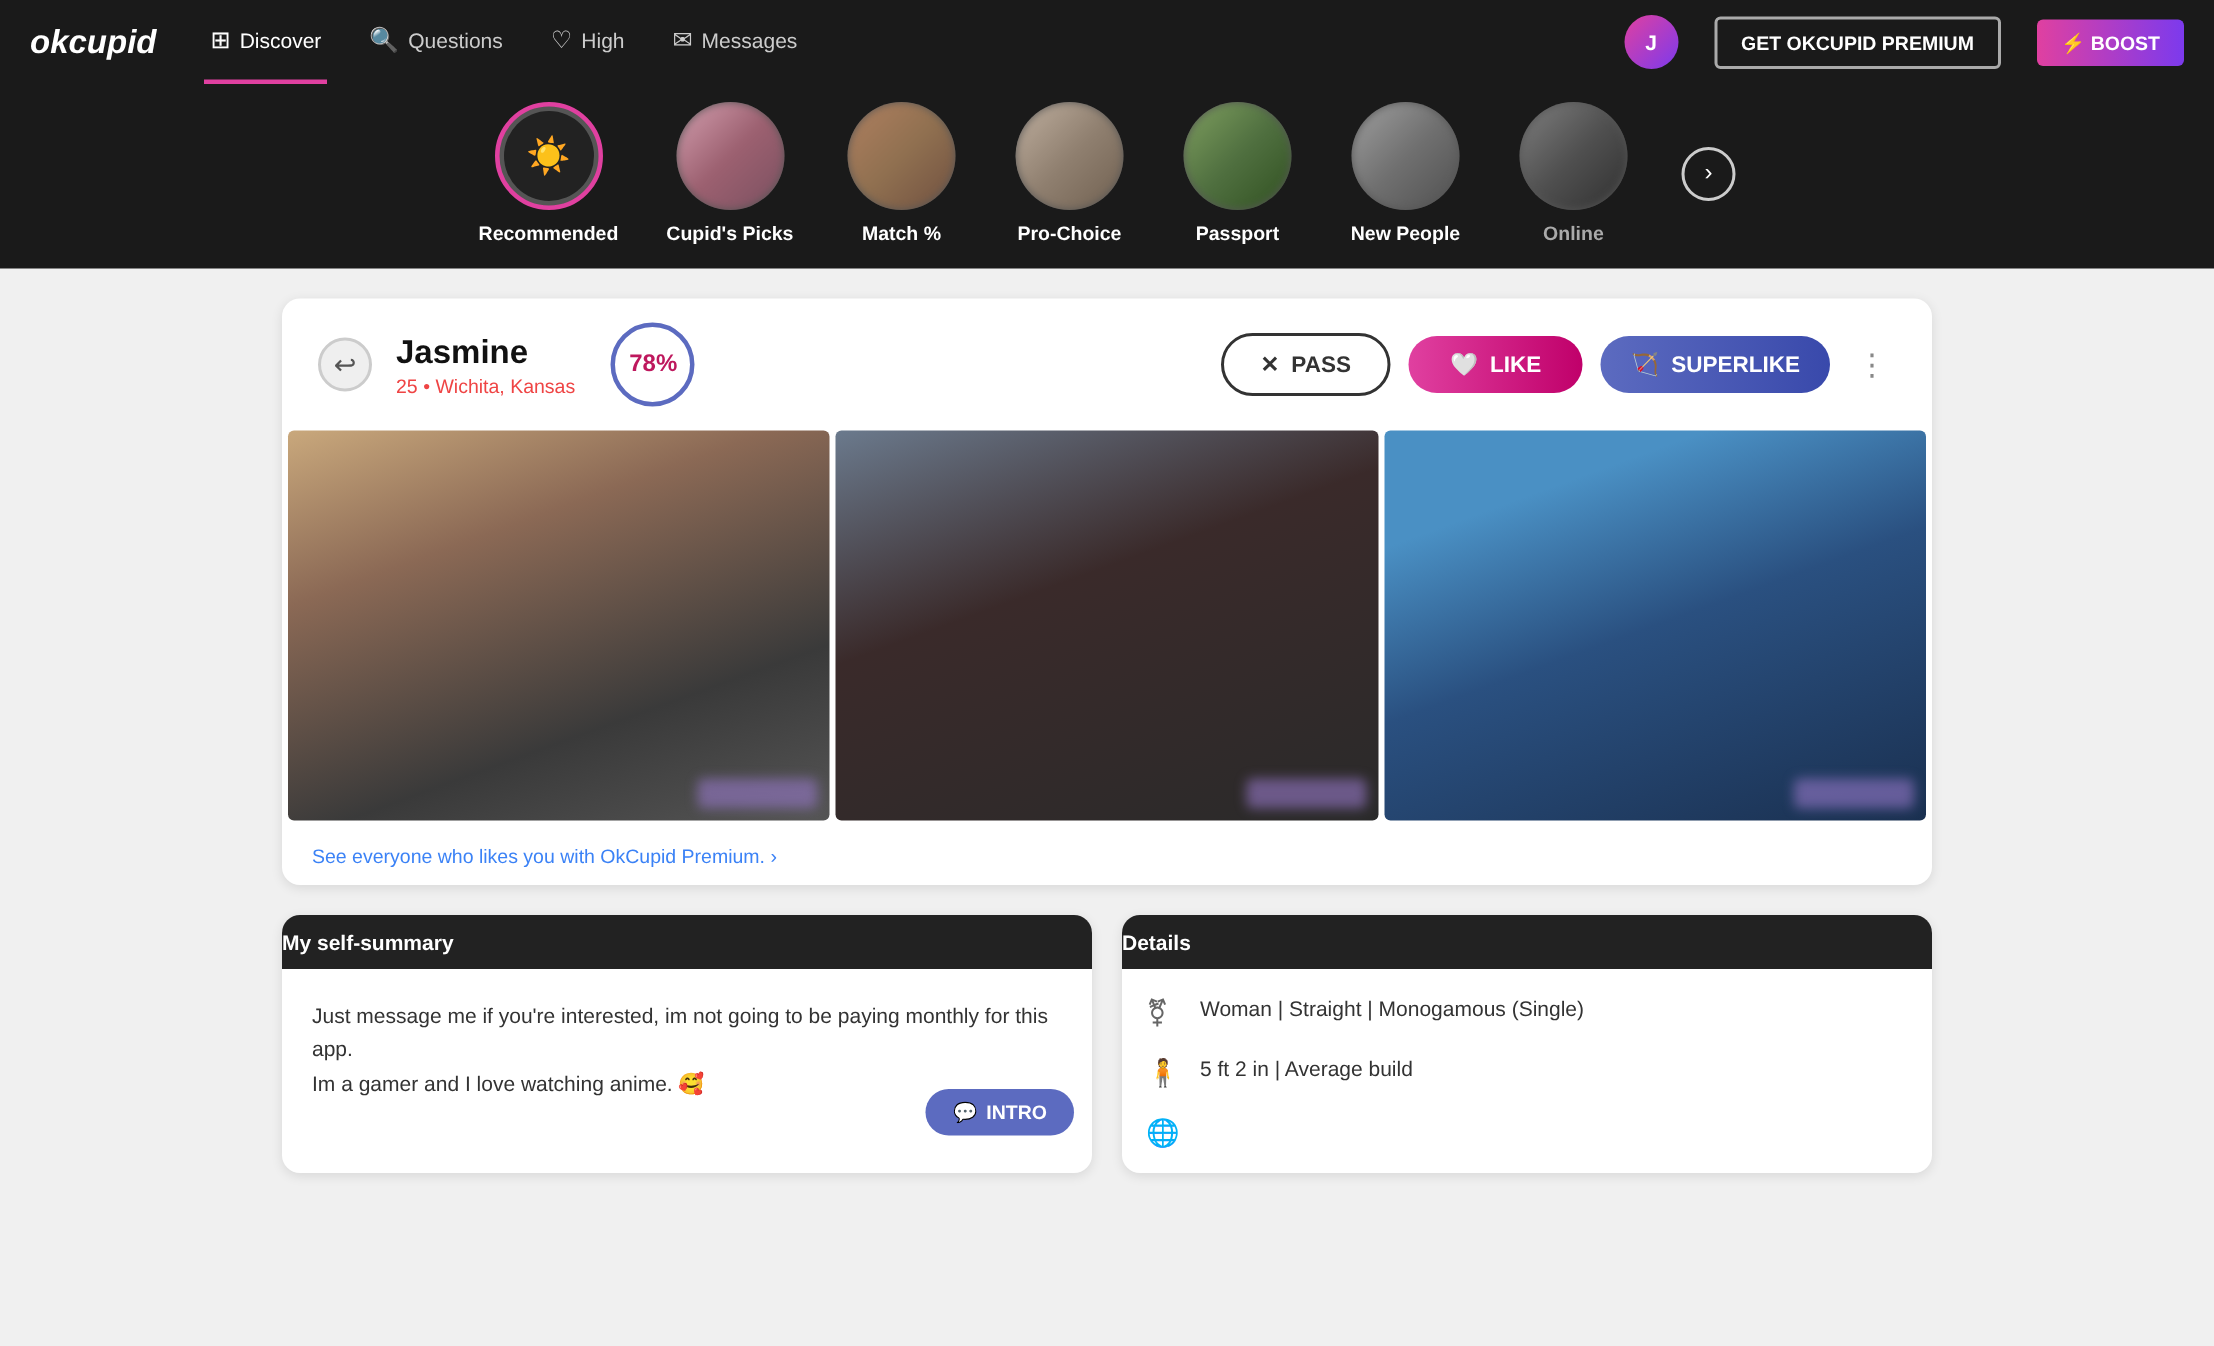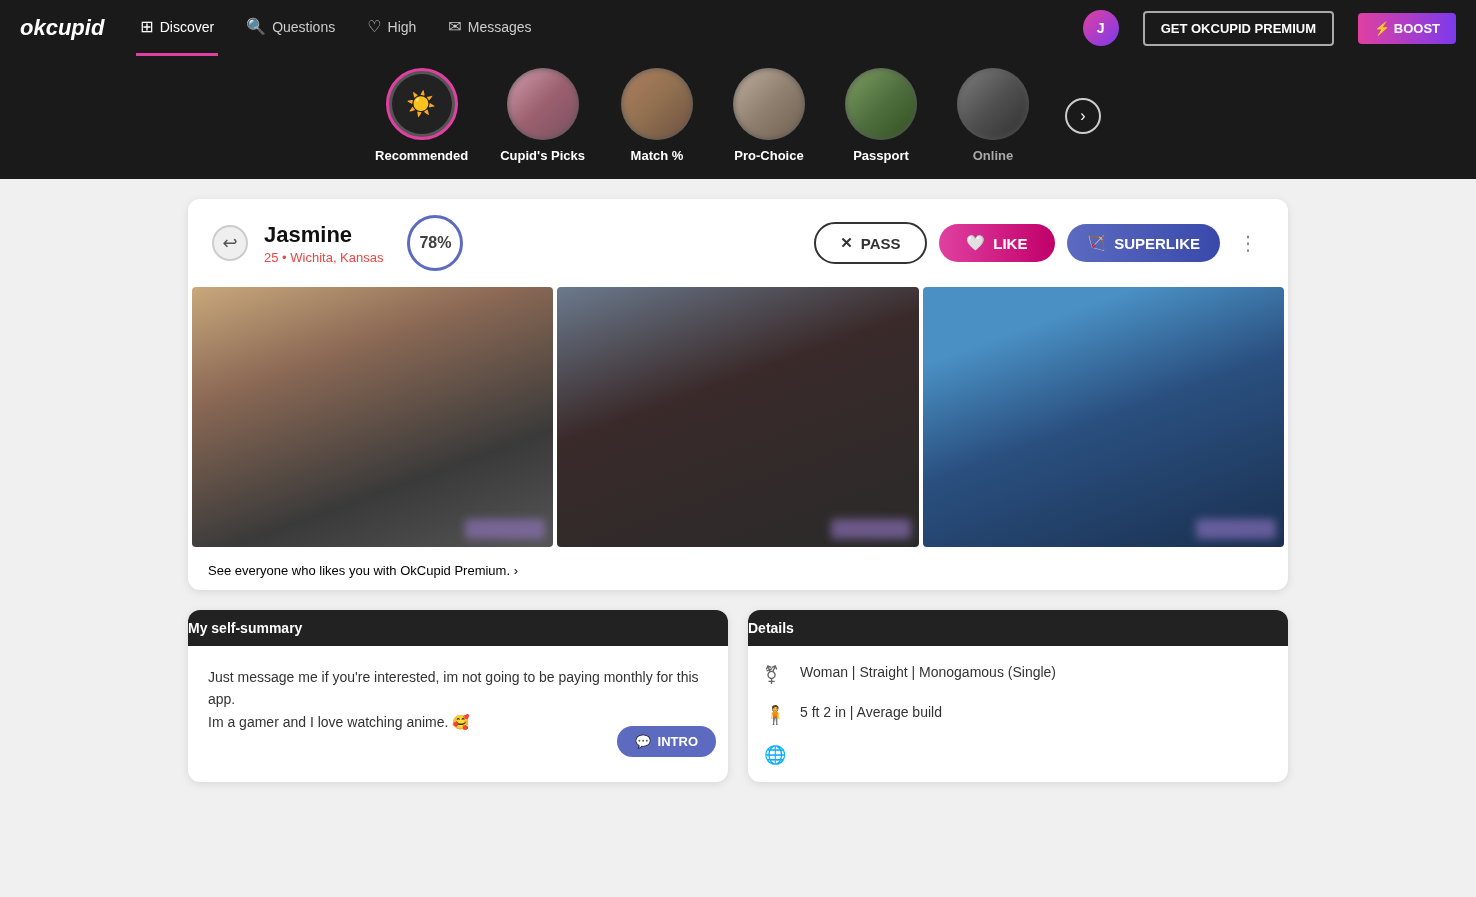--- a/index.html
+++ b/index.html
@@ -160,21 +160,21 @@
     }
     .profile-name { font-size: 22px; font-weight: 700; color: #111; }
     .profile-sub { font-size: 13px; color: #ef4444; margin-top: 2px; text-align: right; }
     .match-circle {
       width: 56px; height: 56px;
       border-radius: 50%;
       border: 3px solid #5c6bc0;
       display: flex; align-items: center; justify-content: center;
       font-size: 16px;
       font-weight: 700;
-      color: #404040;
+      color: #be185d;
       margin-left: 8px;
     }
     .action-btns {
       display: flex;
       gap: 12px;
       margin-left: auto;
       align-items: center;
     }
     .btn-pass {
       border: 2px solid #333;
@@ -248,21 +248,21 @@
       background: rgba(150,120,200,0.6);
       border-radius: 4px;
       filter: blur(4px);
     }
     .premium-prompt {
       padding: 12px 20px;
       font-size: 13px;
       color: #4a4af0;
       cursor: pointer;
     }
-    .premium-prompt span { color: #000000; }
+    .premium-prompt span { color: #3b82f6; }
 
     
     .lower-grid {
       display: grid;
       grid-template-columns: 1fr 1fr;
       gap: 20px;
     }
     .section-card {
       background: white;
       border-radius: 12px;
@@ -378,20 +378,26 @@
     <span class="category-label">Pro-Choice</span>
   </div>
 
   <div class="category-item">
     <div class="category-thumb">
       <div class="blurred-thumb" style="background: linear-gradient(135deg, #80a060 0%, #507040 50%, #305020 100%);"></div>
     </div>
     <span class="category-label">Passport</span>
   </div>
 
+  <div class="category-item">
+    <div class="category-thumb">
+      <div class="blurred-thumb" style="background: linear-gradient(135deg, #a0a0a0 0%, #707070 50%, #505050 100%);"></div>
+    </div>
+    <span class="category-label">New People</span>
+  </div>
 
   <div class="category-item">
     <div class="category-thumb">
       <div class="blurred-thumb" style="background: linear-gradient(135deg, #808080 0%, #505050 50%, #303030 100%);"></div>
     </div>
     <span class="category-label dim">Online</span>
   </div>
 
   <div class="next-arrow">›</div>
 </div>

